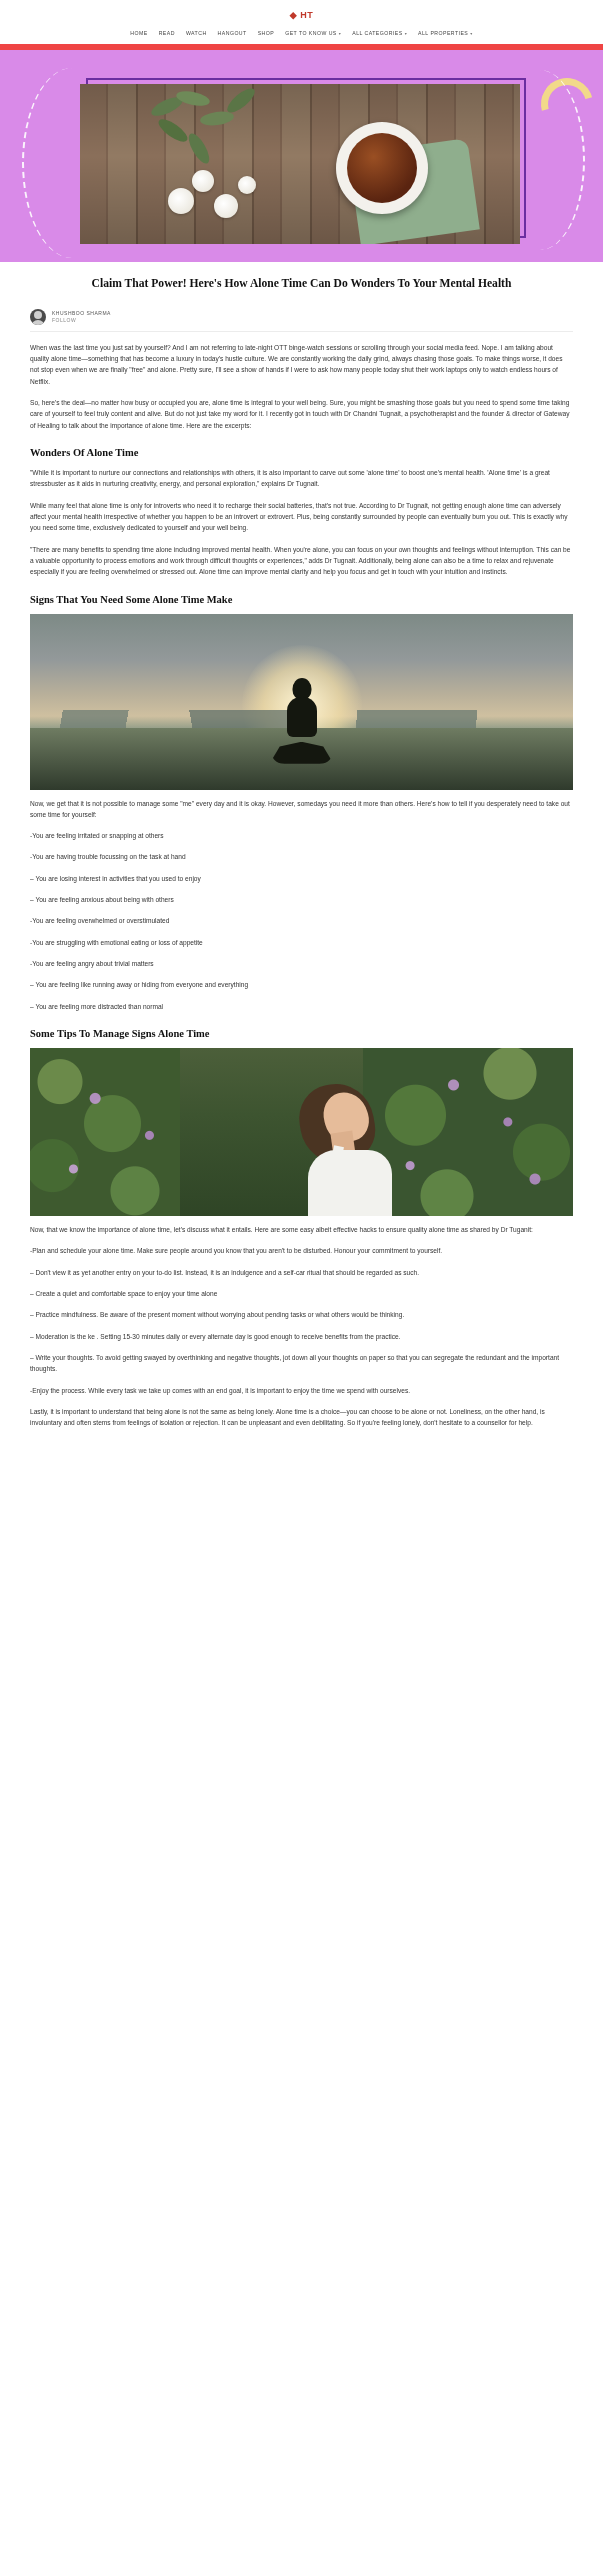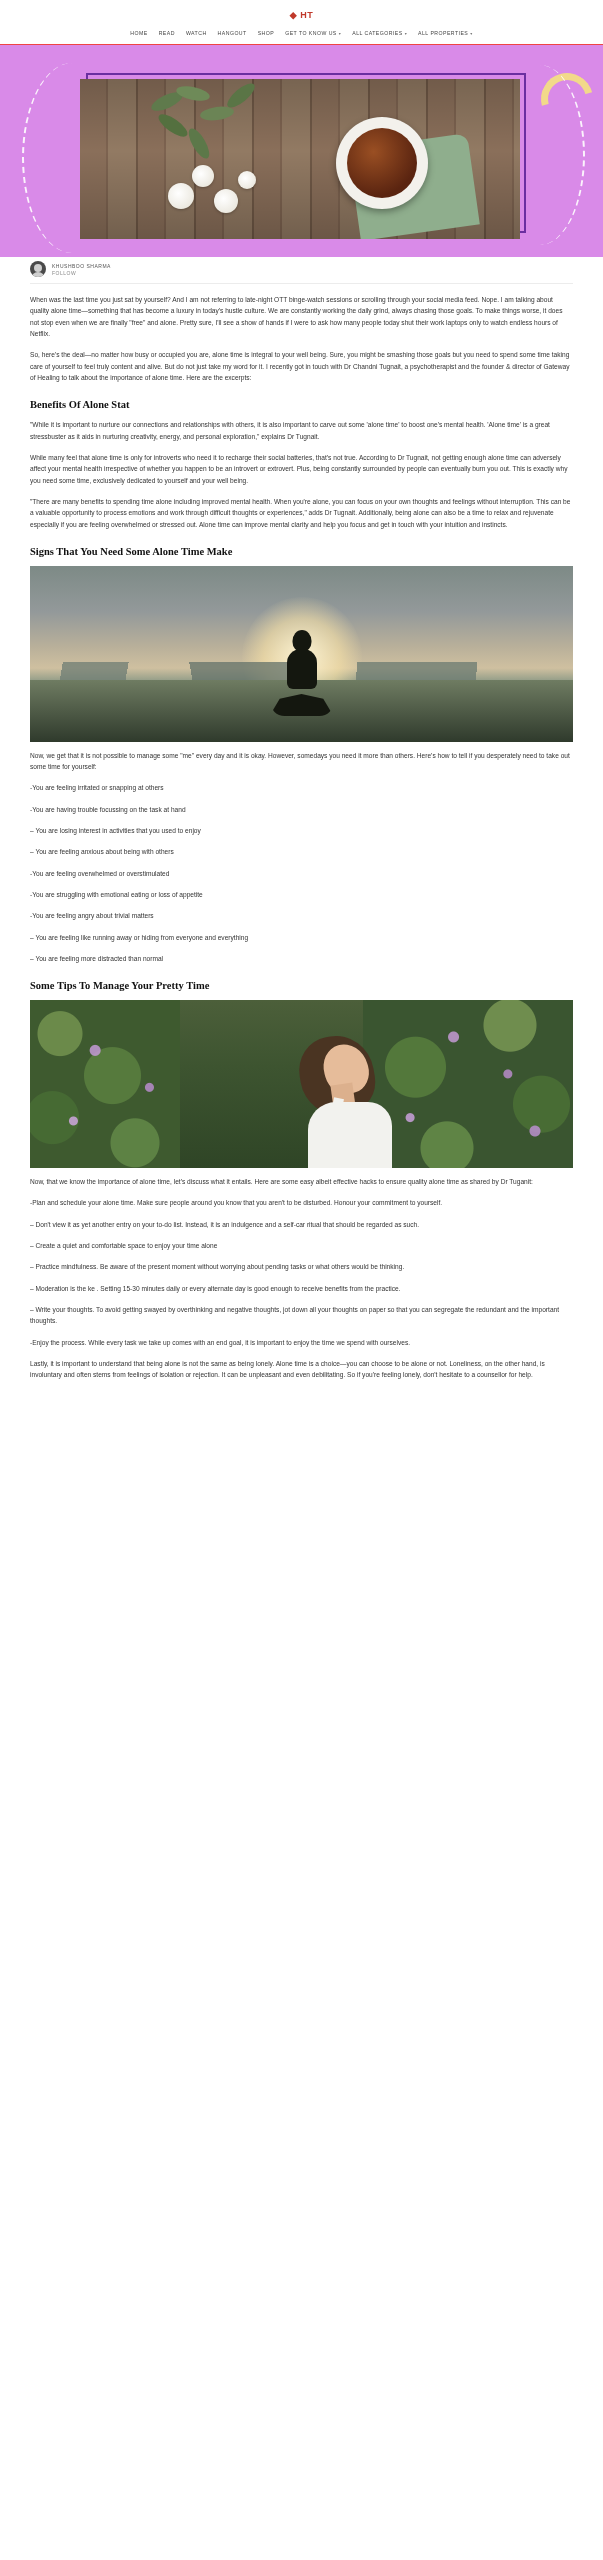--- a/index.html
+++ b/index.html
@@ -13,21 +13,21 @@
     min-height: 2560px;
     color: #222;
     -webkit-font-smoothing: antialiased;
   }
 
   
   .site-header {
     width: 100%;
     background: #ffffff;
     padding: 6px 0 4px;
-    border-bottom: 1px solid #ef4444;
+    border-bottom: 6px solid #ef4444;
   }
   .logo-row {
     display: flex; justify-content: center; align-items: center;
     height: 18px;
   }
   .logo-mark {
     font-size: 9px; letter-spacing: .5px; color: #c0392b;
     font-weight: bold;
   }
   .nav-row {
@@ -404,33 +404,34 @@
     <div class="hand"></div>
     <div class="hand-skin"></div>
     <div class="cup">
         <div class="cup-inner"></div>
       </div>
   </div>
 </section>
 
 <article class="article">
 
+  <h1 class="headline">Claim That Power! Here's How Alone Time Can Do Wonders To Your Mental Health</h1>
 
   <div class="byline">
     <div class="avatar"></div>
     <div class="byline-text">
       <span class="author-name">KHUSHBOO SHARMA</span>
       <span class="follow-link">FOLLOW</span>
     </div>
   </div>
 
   <p class="body">When was the last time you just sat by yourself? And I am not referring to late-night OTT binge-watch sessions or scrolling through your social media feed. Nope. I am talking about quality alone time—something that has become a luxury in today's hustle culture. We are constantly working the daily grind, always chasing those goals. To make things worse, it does not stop even when we are finally "free" and alone. Pretty sure, I'll see a show of hands if I were to ask how many people today shut their work laptops only to watch endless hours of Netflix.</p>
   <p class="body">So, here's the deal—no matter how busy or occupied you are, alone time is integral to your well being. Sure, you might be smashing those goals but you need to spend some time taking care of yourself to feel truly content and alive. But do not just take my word for it. I recently got in touch with Dr Chandni Tugnait, a psychotherapist and the founder &amp; director of Gateway of Healing to talk about the importance of alone time. Here are the excerpts:</p>
 
-  <h2 class="subhead">Benefits Of Alone Stat</h2>
+  <h2 class="subhead">Wonders Of Alone Time</h2>
   <p class="body">"While it is important to nurture our connections and relationships with others, it is also important to carve out some 'alone time' to boost one's mental health. 'Alone time' is a great stressbuster as it aids in nurturing creativity, energy, and personal exploration," explains Dr Tugnait.</p>
   <p class="body">While many feel that alone time is only for introverts who need it to recharge their social batteries, that's not true. According to Dr Tugnait, not getting enough alone time can adversely affect your mental health irrespective of whether you happen to be an introvert or extrovert. Plus, being constantly surrounded by people can eventually burn you out. This is exactly why you need some time, exclusively dedicated to yourself and your well being.</p>
   <p class="body">"There are many benefits to spending time alone including improved mental health. When you're alone, you can focus on your own thoughts and feelings without interruption. This can be a valuable opportunity to process emotions and work through difficult thoughts or experiences," adds Dr Tugnait. Additionally, being alone can also be a time to relax and rejuvenate especially if you are feeling overwhelmed or stressed out. Alone time can improve mental clarity and help you focus and get in touch with your intuition and instincts.</p>
 
   <h2 class="subhead">Signs That You Need Some Alone Time Make</h2>
 
   <div class="figure fig-silhouette">
     <div class="sun"></div>
     <div class="mountains"></div>
     <div class="ground"></div>
@@ -446,21 +447,21 @@
   <p class="bullet">-You are feeling irritated or snapping at others</p>
   <p class="bullet">-You are having trouble focussing on the task at hand</p>
   <p class="bullet">– You are losing interest in activities that you used to enjoy</p>
   <p class="bullet">– You are feeling anxious about being with others</p>
   <p class="bullet">-You are feeling overwhelmed or overstimulated</p>
   <p class="bullet">-You are struggling with emotional eating or loss of appetite</p>
   <p class="bullet">-You are feeling angry about trivial matters</p>
   <p class="bullet">– You are feeling like running away or hiding from everyone and everything</p>
   <p class="bullet">– You are feeling more distracted than normal</p>
 
-  <h2 class="subhead">Some Tips To Manage Your Pretty Time</h2>
+  <h2 class="subhead">Some Tips To Manage Signs Alone Time</h2>
 
   <div class="figure fig-woman">
     <div class="foliage-left"></div>
     <div class="foliage-right"></div>
     <div class="blossoms"></div>
     <div class="woman">
       <div class="hair"></div>
         <div class="face"></div>
         <div class="neck"></div>
       <div class="strap"></div>

